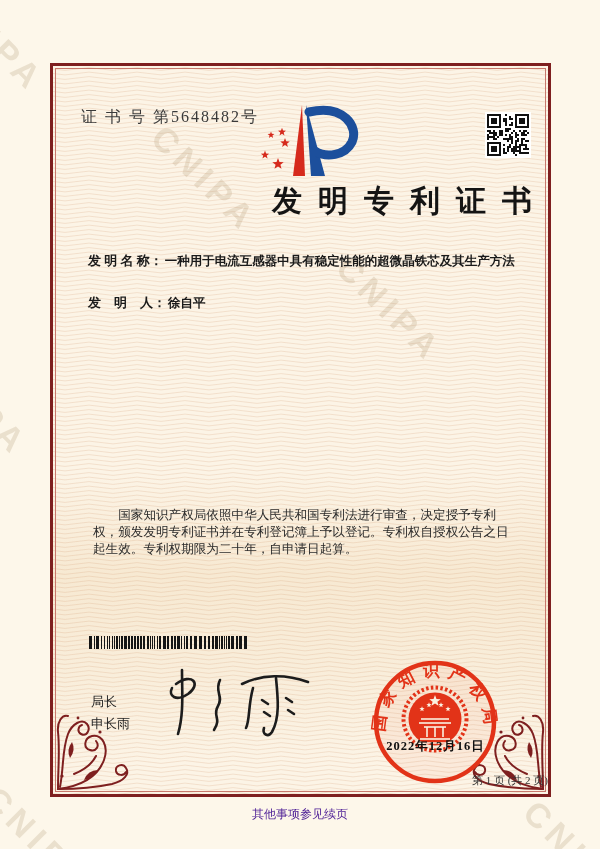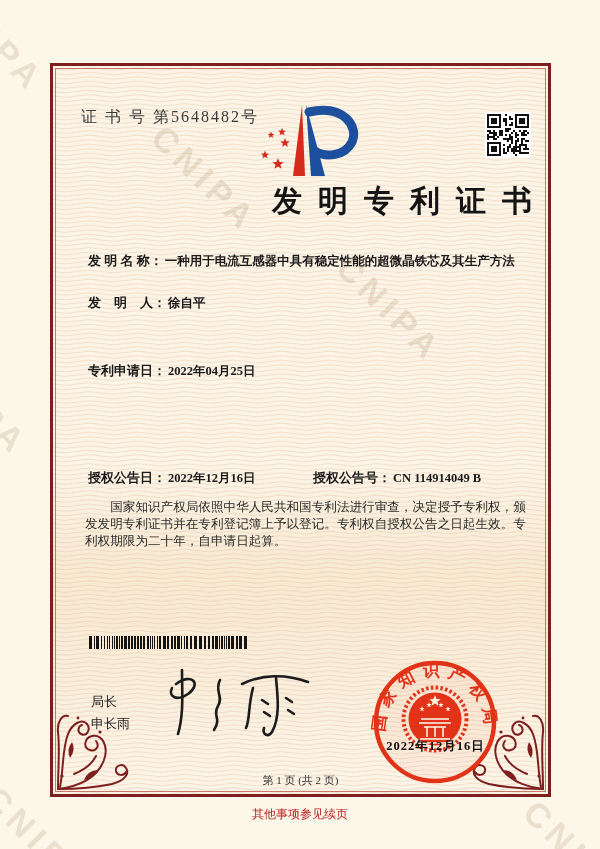--- a/index.html
+++ b/index.html
@@ -25,30 +25,30 @@
   .content{position:absolute;inset:0;z-index:3}
   .cert-number{position:absolute;left:28px;top:41px;font-size:16px;letter-spacing:2px;color:#3a3a3a}
   .logo{position:absolute;left:206px;top:36px}
   .qr{position:absolute;left:432px;top:46px}
   .title{position:absolute;left:0;top:115px;width:100%;text-align:right;font-size:30px;font-weight:700;
       letter-spacing:16px;text-indent:16px;color:#141414}
   .field-row{position:absolute;left:35px;right:8px;font-size:13px;font-weight:700;color:#1a1a1a;white-space:nowrap}
   .f-value{font-size:12.5px;margin-left:2px}
   .pair2{position:absolute;left:225px;top:0}
   .body-text{position:absolute;left:32px;top:433px;width:444px;font-size:12.6px;line-height:16.8px;color:#2a2a2a}
-  .body-text p{text-indent:2em;margin:0}
+  .body-text p{text-indent:2em;margin:8px}
   .barcode{position:absolute;left:36px;top:570px}
   .officer{position:absolute;left:38px;top:625px;font-size:13px;font-weight:400;line-height:22px;color:#222;
       font-family:"Liberation Sans","DejaVu Sans",sans-serif}
   .signature{position:absolute;left:105px;top:596px}
   .seal{position:absolute;left:307px;top:581px}
   .seal-date{position:absolute;left:310px;top:672px;width:145px;text-align:center;font-size:12.5px;
       font-weight:700;letter-spacing:1px;color:#111;z-index:4}
-  .page-info{position:absolute;left:0;top:707px;width:100%;text-align:center;font-size:11px;color:#333}
-  .footer-note{position:absolute;left:0;top:806px;width:100%;text-align:center;font-size:12px;color:#b91c1c;z-index:2}
+  .page-info{position:absolute;left:0;top:707px;width:100%;text-align:right;font-size:11px;color:#333}
+  .footer-note{position:absolute;left:0;top:806px;width:100%;text-align:center;font-size:12px;color:#4c1d95;z-index:2}
   .arc-text{font-size:16.5px;font-weight:700;letter-spacing:7.5px;fill:var(--seal-red)}
 </style>
 </head>
 <body>
 
 <div class="page">
 
   <span class="wm" style="left:-42px;top:-22px">CNIPA</span>
   <span class="wm" style="left:-58px;top:342px">CNIPA</span>
   <span class="wm" style="left:543px;top:793px">CNIPA</span>
@@ -389,29 +389,20 @@
         </svg>
 
       <div class="title">发明专利证书</div>
 
       <div class="field-row" style="top:186px">
         <span class="f-label">发 明 名 称：</span><span class="f-value">一种用于电流互感器中具有稳定性能的超微晶铁芯及其生产方法</span>
       </div>
       <div class="field-row" style="top:228px">
         <span class="f-label">发　明　人：</span><span class="f-value">徐自平</span>
       </div>
-      <div class="field-row" style="top:296px">
-        <span class="f-label">专利申请日：</span><span class="f-value">2022年04月25日</span>
-      </div>
-      <div class="field-row" style="top:403px">
-        <span class="f-label">授权公告日：</span><span class="f-value">2022年12月16日</span>
-        <span class="pair2">
-          <span class="f-label">授权公告号：</span><span class="f-value">CN 114914049 B</span>
-        </span>
-      </div>
 
       <div class="body-text">
         <p>国家知识产权局依照中华人民共和国专利法进行审查，决定授予专利权，颁发发明专利证书并在专利登记簿上予以登记。专利权自授权公告之日起生效。专利权期限为二十年，自申请日起算。</p>
       </div>
 
       <svg id="barcode" class="barcode" width="158" height="13">
           <rect x="0" y="0" width="3" height="13" fill="#151515"></rect>
           <rect x="5" y="0" width="1" height="13" fill="#151515"></rect>
           <rect x="7" y="0" width="3" height="13" fill="#151515"></rect>
           <rect x="12" y="0" width="1" height="13" fill="#151515"></rect>

